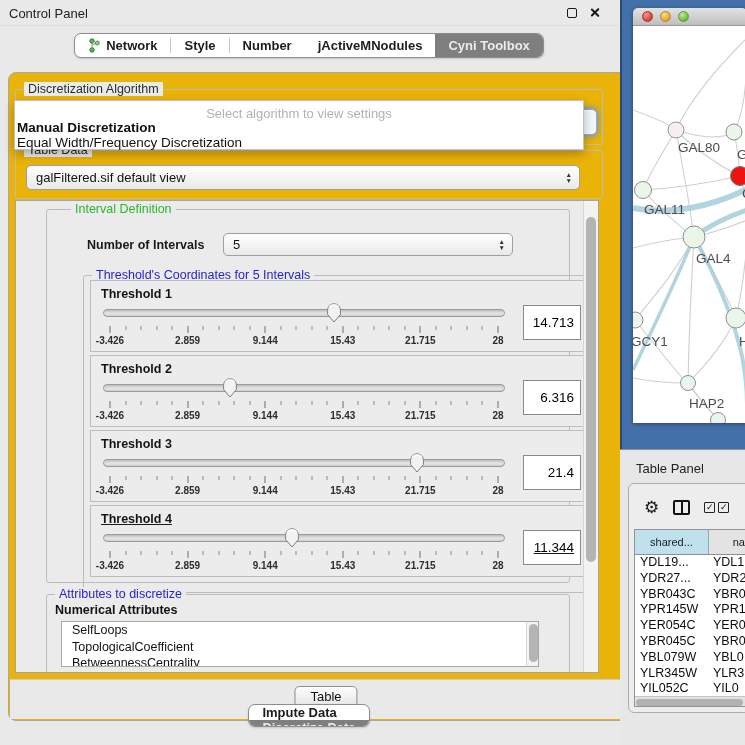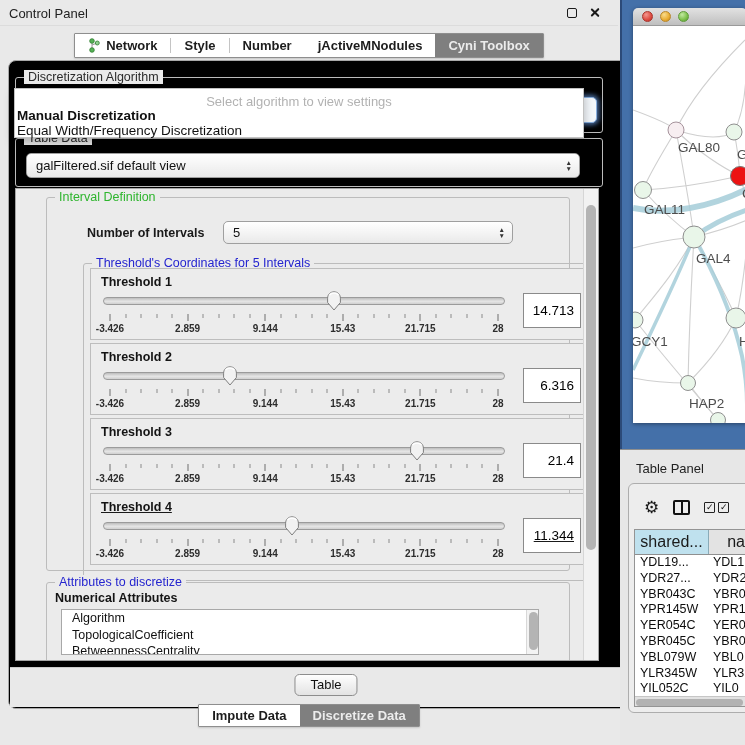--- a/index.html
+++ b/index.html
@@ -9,30 +9,30 @@
   
   .titlebar { position:absolute; left:0; top:0; width:618px; height:26px; background:#e9e9e9; border-bottom:1px solid #dcdcdc; }
   .titlebar .title { position:absolute; left:9px; top:6px; font-size:13px; color:#222; }
   .win-btns { position:absolute; right:18px; top:7px; display:flex; gap:12px; align-items:center; }
   .float-ic { width:10px; height:10px; border:1.5px solid #1a1a1a; border-radius:2px; }
   .close-ic { position:relative; width:11px; height:11px; }
   .close-ic::before,.close-ic::after { content:""; position:absolute; left:5px; top:0; width:2.4px; height:11px; background:#1a1a1a; border-radius:1px; }
   .close-ic::before { transform:rotate(45deg); } .close-ic::after { transform:rotate(-45deg); }
 
   .tabbar { position:absolute; top:33px; left:0; width:618px; display:flex; justify-content:center; }
-  .tabgroup { display:flex; align-items:stretch; background:#ffffff; border:1px solid #8e8e8e; border-radius:1px; overflow:hidden; height:25px; box-shadow:0 1px 2px rgba(0,0,0,.15); }
+  .tabgroup { display:flex; align-items:stretch; background:#ffffff; border:1px solid #8e8e8e; border-radius:7px; overflow:hidden; height:25px; box-shadow:0 1px 2px rgba(0,0,0,.15); }
   .tab { display:flex; align-items:center; gap:5px; padding:0 13px; font-size:13px; font-weight:600; color:#1c1c1c; cursor:default; }
   .tab.active { background:#7f7f7f; color:#ececec; }
   .tab-sep { width:1px; background:#c4c4c4; margin:4px 0; }
 
-  .outer-panel { position:absolute; left:8px; top:60px; width:636px; height:649px; background:#000000; border:1px solid #a8a8a8; border-radius:8px; }
+  .outer-panel { position:absolute; left:8px; top:72px; width:636px; height:649px; background:#eab308; border:1px solid #a8a8a8; border-radius:8px; }
 
   .tborder { position:absolute; border:1px solid #bcbcbc; border-radius:3px; }
   .tborder > .tlabel { position:absolute; top:-8px; left:8px; background:#ebebeb; padding:0 4px; font-size:12.5px; color:#2b2b2b; white-space:nowrap; }
-  .tlabel.green { color:#2db52d; }
+  .tlabel.green { color:#2db52d;margin-left:16px; }
   .tlabel.blue { color:#2424cf; }
 
   .algo-section { left:14px; top:76px; width:588px; height:56px; }
   .focus-ring { position:absolute; left:570px; top:96px; width:26px; height:26px; border-radius:5px; background:#f4f8fc; border:1px solid #86aede; box-shadow:0 0 5px 2px rgba(100,150,220,.75); }
 
   .popup { position:absolute; left:13px; top:87px; width:570px; height:50px; background:#ffffff; border:1px solid #c2c2c2; box-shadow:0 4px 10px rgba(0,0,0,.28); z-index:40; }
   .popup .ph { margin-top:5px; text-align:center; font-size:13px; color:#b2b2b2; }
   .popup .opt { padding-left:2px; font-size:13.5px; line-height:14.5px; color:#111; }
   .popup .opt.sel { font-weight:bold; }
   .combo { position:absolute; background:linear-gradient(180deg,#ffffff,#f2f2f2 60%,#e9e9e9); border:1px solid #9f9f9f; border-radius:5px; display:flex; align-items:center; font-size:13px; color:#111; padding-left:9px; }
@@ -88,21 +88,21 @@
   .tp-title { position:absolute; left:16px; top:11px; font-size:13px; color:#222; }
   .tp-container { position:absolute; left:8px; top:33px; width:120px; height:230px; background:#ededed; border:1px solid #adadad; border-radius:6px 0 0 6px; }
   .tp-toolbar { position:absolute; left:0; top:0; height:46px; width:100%; display:flex; align-items:center; gap:14px; padding-left:15px; }
   .gear { font-size:17px; color:#1a1a1a; line-height:17px; }
   .split-ic { width:17px; height:15px; border:2px solid #111; border-radius:2px; position:relative; }
   .split-ic::before { content:""; position:absolute; left:50%; top:0; bottom:0; width:2px; background:#111; transform:translateX(-1px); }
   .cbx-pair { display:flex; gap:3px; }
   .cbx { width:11px; height:11px; border:1.5px solid #222; border-radius:1px; font-size:9px; line-height:9px; text-align:center; color:#111; }
   .tp-table { position:absolute; left:5px; top:45px; right:-1px; height:178px; border:1px solid #949494; background:#fff; overflow:hidden; }
   .tp-head { display:flex; height:25px; border-bottom:1px solid #8f8f8f; }
-  .tp-hc { font-size:16px; color:#1a1a1a; line-height:24px; text-align:center; white-space:nowrap; overflow:hidden; }
+  .tp-hc { font-size:11px; color:#1a1a1a; line-height:24px; text-align:center; white-space:nowrap; overflow:hidden; }
   .tp-hc.c1 { width:74px; background:#bfe1ee; border-right:1px solid #8aabb8; }
   .tp-hc.c2 { flex:1; background:#e3e3e3; text-align:right; padding-right:2px; }
   .tp-body { overflow:hidden; height:143px; }
   .tp-row { display:flex; height:15.8px; background:#fff; }
   .tp-cell { font-size:12.5px; color:#0d0d0d; line-height:15.8px; white-space:nowrap; overflow:hidden; }
   .tp-cell.c1 { width:74px; padding-left:5px; }
   .tp-cell.c2 { flex:1; padding-left:4px; }
   .tp-hscroll { position:absolute; left:0; right:0; bottom:0; height:10px; background:#e2e2e2; border-top:1px solid #c6c6c6; }
   .tp-hscroll .thumb { position:absolute; left:1px; top:1.5px; height:7px; width:107px; background:#b2b2b2; border-radius:3.5px; }
 </style>
@@ -386,42 +386,42 @@
             </div>
           </div>
       </div>
     </div>
 
     <div class="tborder attr-section">
       <span class="tlabel blue">Attributes to discretize</span>
       <span class="attr-sub">Numerical Attributes</span>
       <div class="attr-list">
         <div id="attr-items">
-            <div class="attr-item">Algorithm</div>
+            <div class="attr-item">SelfLoops</div>
             <div class="attr-item">TopologicalCoefficient</div>
             <div class="attr-item">BetweennessCentrality</div>
           </div>
         <div class="attr-scroll">
             <div class="thumb"></div>
           </div>
       </div>
     </div>
 
     <div class="vscroll">
       <div class="thumb" style="top:16px; height:345px;"></div>
     </div>
   </div>
 
   <div class="apply-band">
     <button class="apply-btn">Table</button>
   </div>
 </div>
 
 <div class="bottom-tabbar">
-  <div class="tabgroup" id="bottom-tabs" style="height:23px;">
+  <div class="tabgroup" id="bottom-tabs" style="height:23px;flex-direction:column;">
       <div class="tab">
         <span>Impute Data</span>
       </div>
       <div class="tab active">
         <span>Discretize Data</span>
       </div>
     </div>
 </div>
 
 <div class="net-region">

